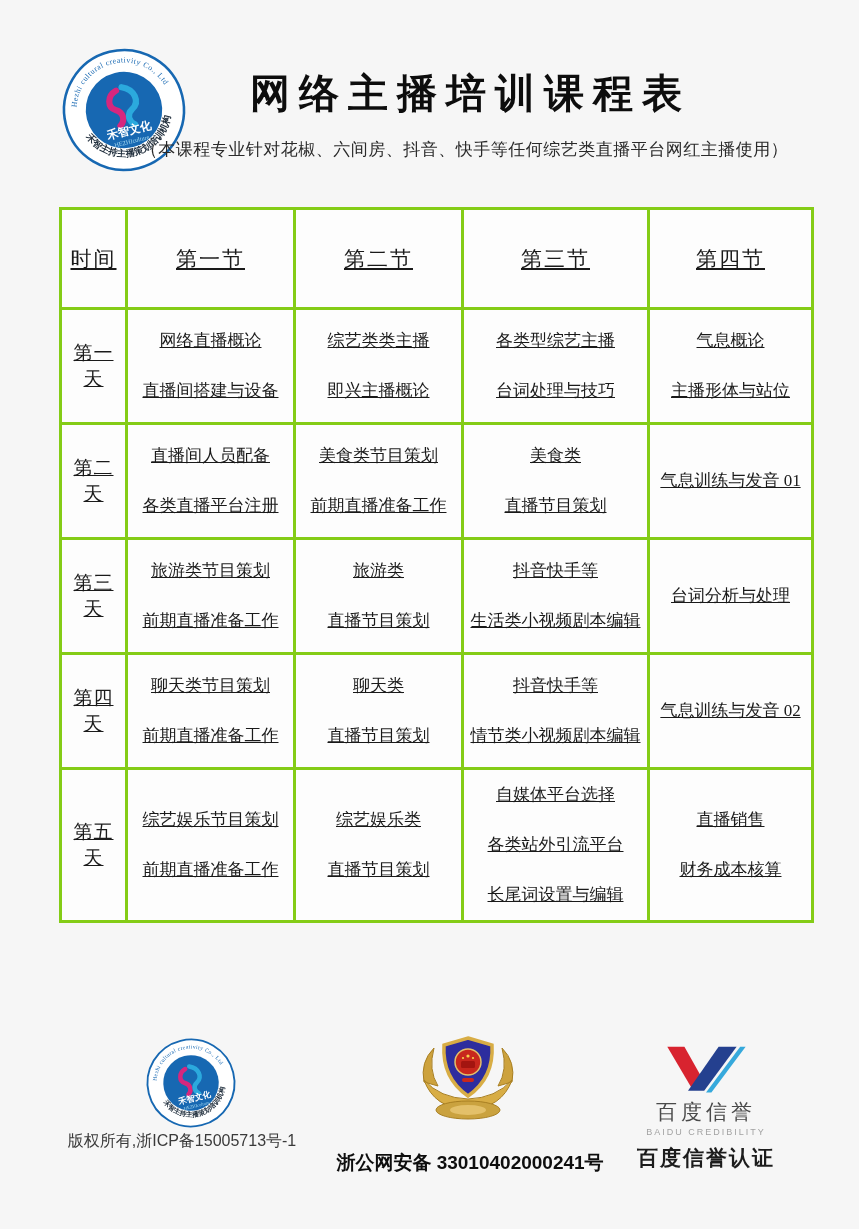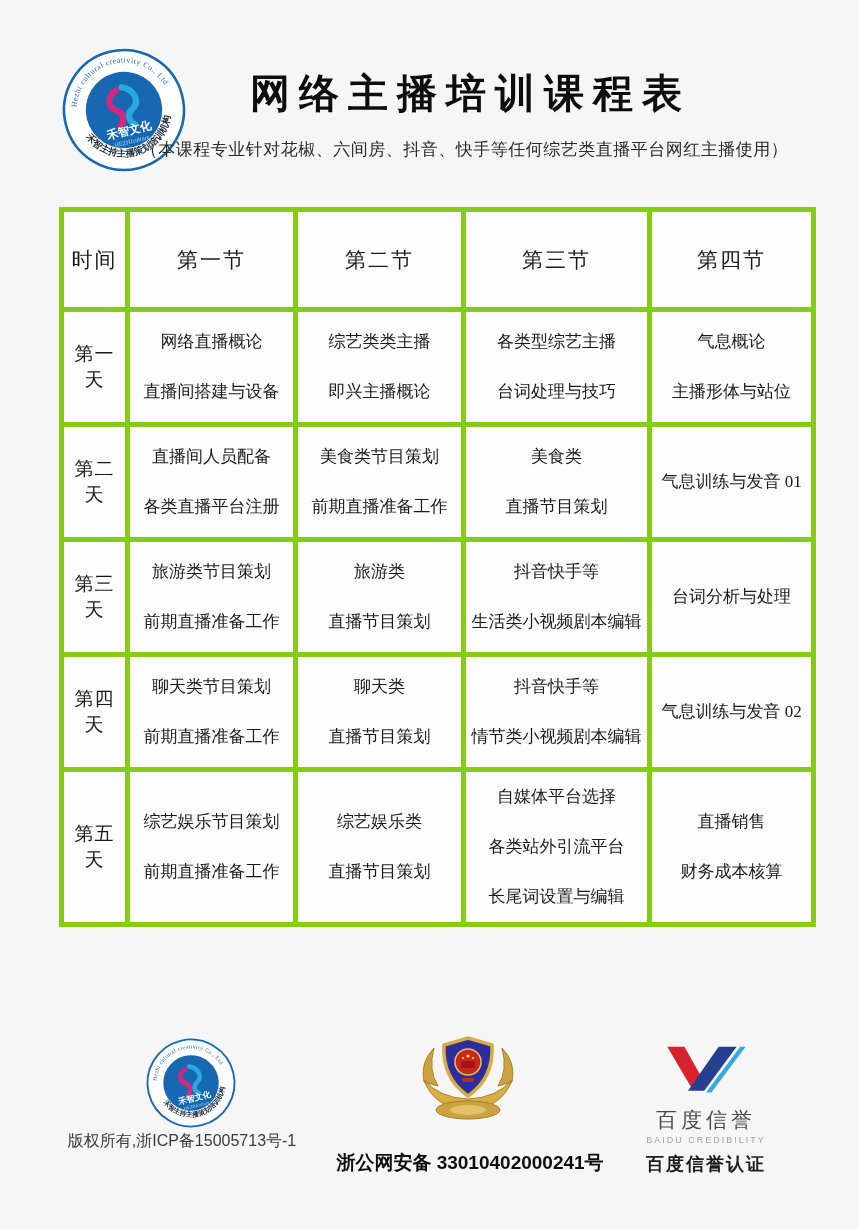--- a/index.html
+++ b/index.html
@@ -26,46 +26,46 @@
   .badge{position:absolute;}
   .badge svg{display:block;width:100%;height:auto;}
   .badge-header{left:62px;top:48px;width:124px;transform:rotate(-14deg);}
   .badge-footer{left:146px;top:1038px;width:90px;transform:rotate(-14deg);}
   
   table.schedule{
     position:absolute;left:59px;top:207px;width:752px;
     border-collapse:collapse;table-layout:fixed;background:#fdfdfd;
   }
   table.schedule td,table.schedule th{
-    border:5px solid #84cc16;
+    border:3px solid #84cc16;
     text-align:center;vertical-align:middle;
-    font-weight:normal;padding:0 4px;
+    font-weight:normal;padding:0 4px;text-decoration:underline;
   }
   table.schedule th{font-size:21px;letter-spacing:2px;}
   td.day{font-size:19px;letter-spacing:1px;}
   td.course{font-size:17px;line-height:50px;white-space:pre-line;}
   tr.h100{height:100px;} tr.h115{height:115px;} tr.h128{height:128px;} tr.h110{height:110px;}
   
   .copyright{
     position:absolute;left:52px;top:1131px;width:260px;text-align:center;
     font-family:"Liberation Sans", sans-serif;font-size:16px;color:#3a3a3a;
   }
   .police-badge{position:absolute;left:416px;top:1034px;width:104px;}
   .police-badge svg{display:block;width:100%;height:auto;}
   .police-record{
     position:absolute;left:335px;top:1150px;width:270px;text-align:center;
     font-family:"Liberation Sans", sans-serif;font-size:19px;font-weight:bold;color:#0e0e0e;
     white-space:nowrap;
   }
   .baidu{position:absolute;left:628px;top:1044px;width:156px;text-align:center;
     font-family:"Liberation Sans", sans-serif;}
   .baidu svg{display:block;margin:0 auto;width:84px;height:54px;}
-  .baidu-cn{font-size:21px;color:#4a4a4a;letter-spacing:4px;margin-top:8px;}
+  .baidu-cn{font-size:21px;color:#4a4a4a;letter-spacing:4px;margin-top:0;}
   .baidu-en{font-size:9px;color:#a2a2a2;letter-spacing:2px;margin-top:1px;}
-  .baidu-cert{font-size:18px;font-weight:600;color:#1c1c1c;letter-spacing:2px;margin-top:7px;}
+  .baidu-cert{font-size:21px;font-weight:600;color:#1c1c1c;letter-spacing:2px;margin-top:7px;}
 </style>
 </head>
 <body>
 
 <div class="badge badge-header">
   <svg viewBox="0 0 120 120">
     <defs>
       <path id="arcTopA" d="M 14,60 A 46,46 0 0 1 106,60"></path>
       <path id="arcBotA" d="M 15,60 A 45,45 0 0 0 105,60"></path>
     </defs>

